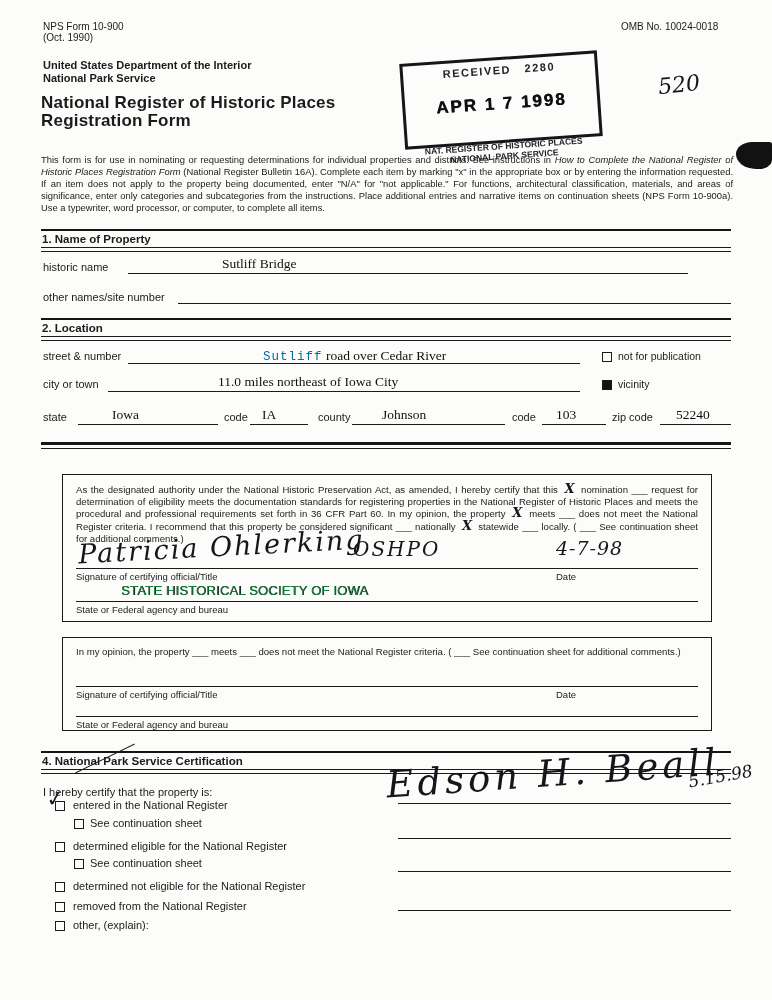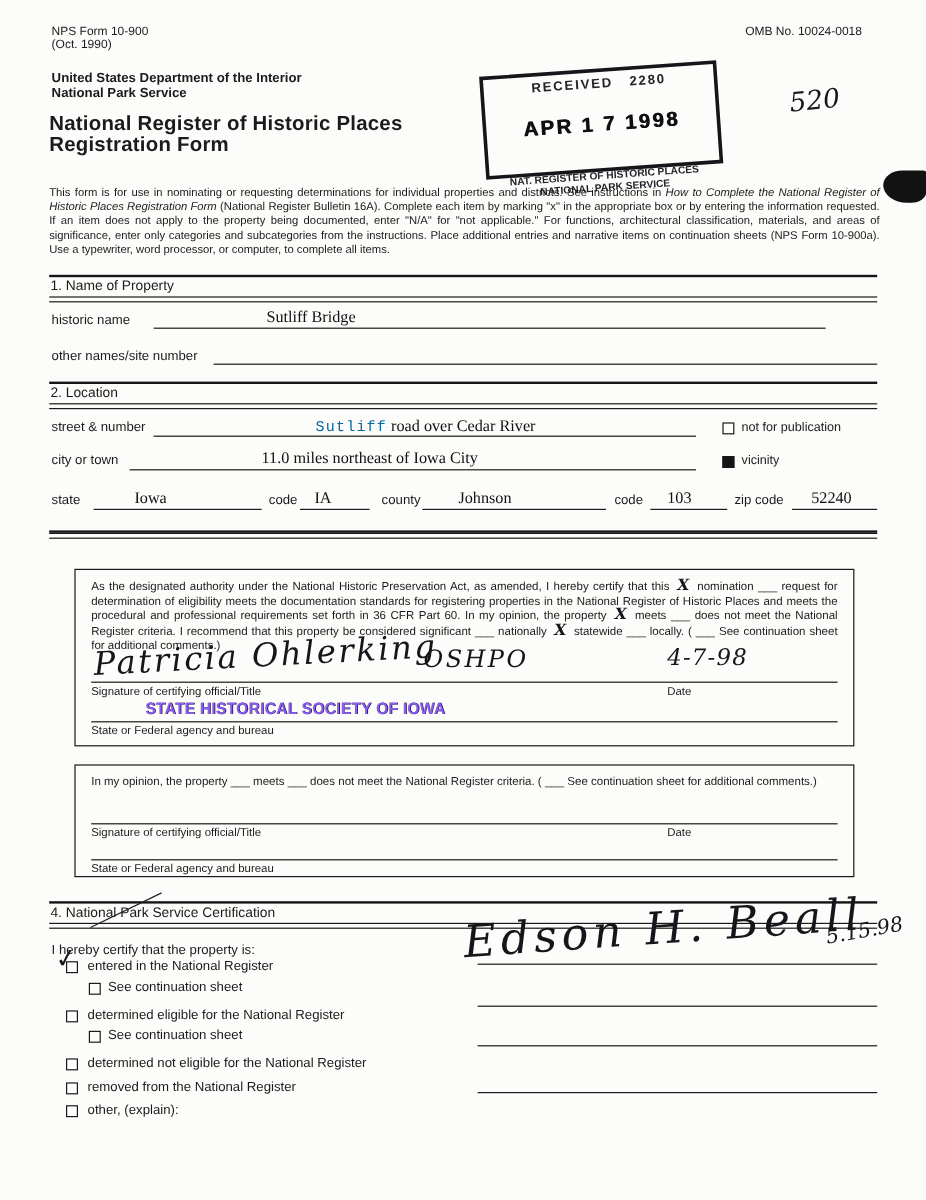--- a/index.html
+++ b/index.html
@@ -11,21 +11,21 @@
   .s11{font-size:11px}
   .b{font-weight:bold}
   .bigtitle{font-size:17px;font-weight:bold;letter-spacing:.2px}
   .line{border-top:1.3px solid #1a1a1a;height:0}
   .rule2{border-top:2px solid #151515;height:0}
   .cb{width:10px;height:10px;border:1.4px solid #1a1a1a;display:block;background:#fcfcfa}
   .cb.filled{background:#141414}
   .typed{font-family:"Liberation Serif",serif;font-size:13.5px;color:#101010}
   .mono{font-family:"Liberation Mono",monospace;font-size:12.5px;letter-spacing:1px;color:#0369a1}
   .script{font-family:"DejaVu Serif",serif;font-style:italic;color:#15151c;white-space:nowrap}
-  .sec-title{font-weight:normal;font-size:11.5px;padding:2px 0 2px 1px}
+  .sec-title{font-weight:bold;font-size:11.5px;padding:2px 0 2px 1px}
   .box{border:1.4px solid #181818;background:#fcfcfa}
   .lab{font-size:9.5px}
   .para{font-size:9.6px;line-height:11.7px;text-align:justify}
   .hx{font-family:"DejaVu Serif",serif;font-style:italic;font-weight:bold;font-size:13px;padding:0 3px;color:#15151c}
   .stampbox{border:3px solid #15151a;transform:rotate(-4deg)}
   .stamptxt{font-weight:bold;color:#23232a;text-align:center}
 </style>
 </head>
 <body>
 
@@ -120,21 +120,21 @@
   <div class="abs box" style="left:62px;top:474px;width:650px;height:148px">
     <div class="abs para" style="left:13px;top:8px;width:622px">
       <span>As the designated authority under the National Historic Preservation Act, as amended, I hereby certify that this </span><span class="hx">X</span><span> nomination ___ request for determination of eligibility meets the documentation standards for registering properties in the National Register of Historic Places and meets the procedural and professional requirements set forth in 36 CFR Part 60.  In my opinion, the property </span><span class="hx">X</span><span> meets ___ does not meet the National Register criteria.  I recommend that this property be considered significant ___ nationally </span><span class="hx">X</span><span> statewide ___ locally.  ( ___ See continuation sheet for additional comments.)</span>
     </div>
     <div class="abs script" style="left:15px;top:56px;font-size:27px;letter-spacing:2px;transform:rotate(-3deg)">Patricia Ohlerking</div>
     <div class="abs script" style="left:290px;top:62px;font-size:20px;letter-spacing:2px">OSHPO</div>
     <div class="abs script" style="left:493px;top:62px;font-size:19px;letter-spacing:1px">4-7-98</div>
     <div class="abs line" style="left:13px;top:93px;width:622px"></div>
     <div class="abs lab" style="left:13px;top:96px">Signature of certifying official/Title</div>
     <div class="abs lab" style="left:493px;top:96px">Date</div>
-    <div class="abs" style="left:58px;top:108px;font-size:13px;font-weight:bold;letter-spacing:.2px;color:#8b5cf6;text-shadow:.6px 0 #0e0e12;transform:scaleY(1.05)">STATE HISTORICAL SOCIETY OF IOWA</div>
+    <div class="abs" style="left:58px;top:108px;font-size:13px;font-weight:normal;letter-spacing:.2px;color:#15803d;text-shadow:.6px 0 #0e0e12;transform:scaleY(1.05)">STATE HISTORICAL SOCIETY OF IOWA</div>
     <div class="abs line" style="left:13px;top:126px;width:622px"></div>
     <div class="abs lab" style="left:13px;top:129px">State or Federal agency and bureau</div>
   </div>
 
   <div class="abs box" style="left:62px;top:637px;width:650px;height:94px">
     <div class="abs para" style="left:13px;top:8px;width:622px;text-align:left">In my opinion, the property ___ meets ___ does not meet the National Register criteria.  ( ___ See continuation sheet for additional comments.)</div>
     <div class="abs line" style="left:13px;top:48px;width:622px"></div>
     <div class="abs lab" style="left:13px;top:51px">Signature of certifying official/Title</div>
     <div class="abs lab" style="left:493px;top:51px">Date</div>
     <div class="abs line" style="left:13px;top:78px;width:622px"></div>

